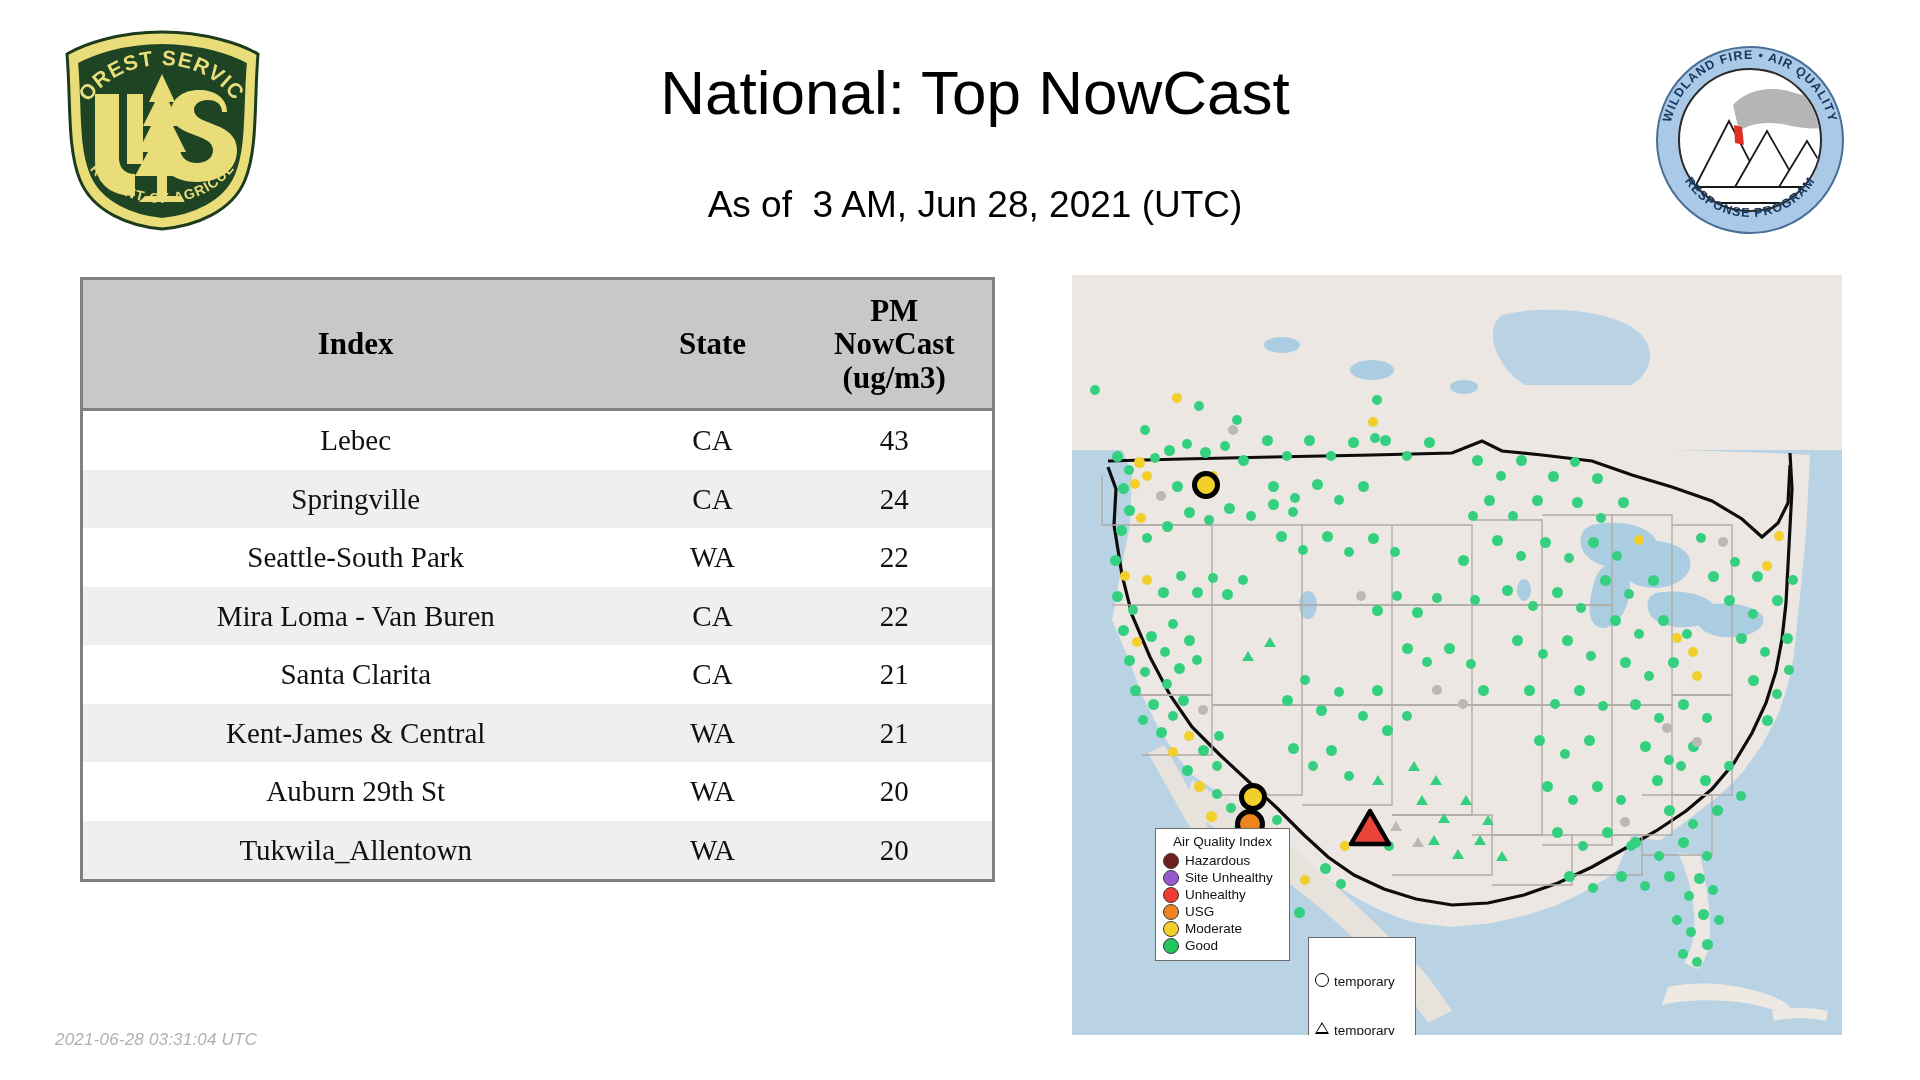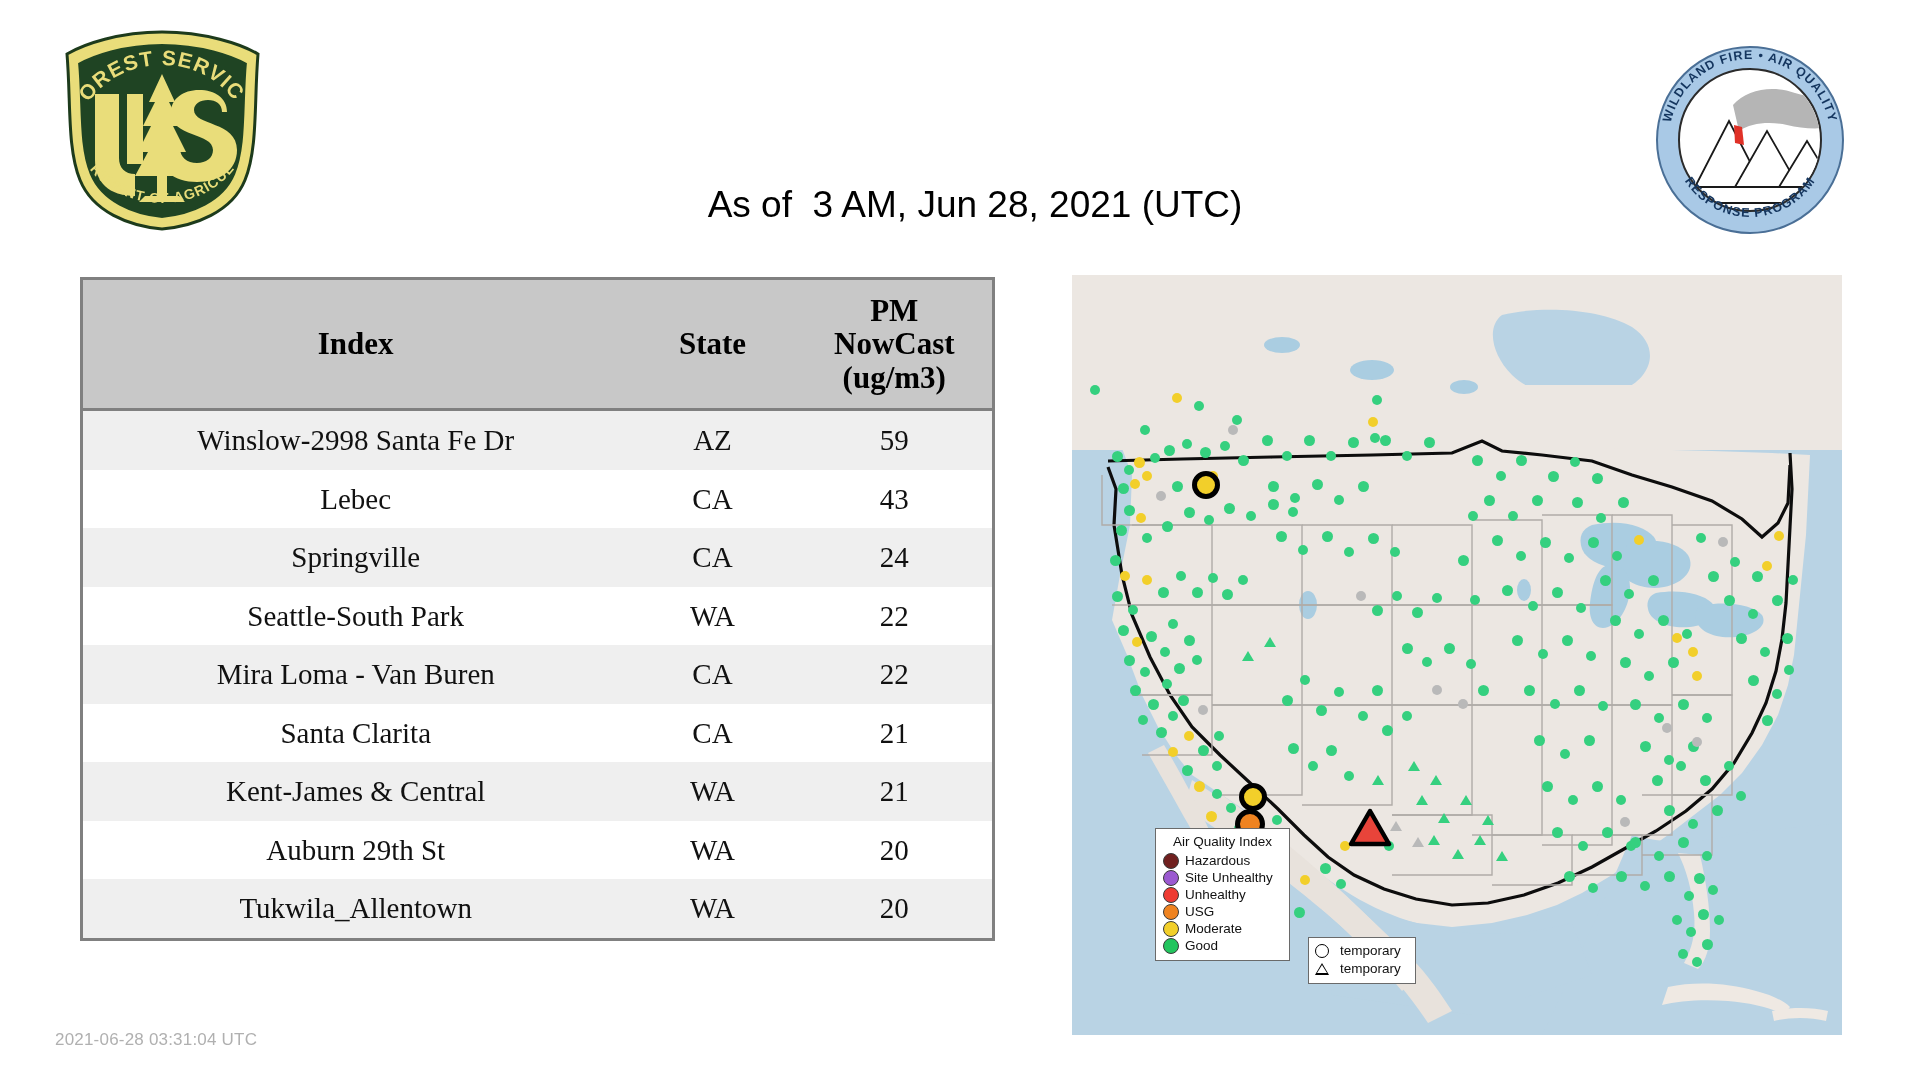--- a/index.html
+++ b/index.html
@@ -78,31 +78,31 @@
   }
   .legend-aqi .lg-title{text-align:center;font-size:13.5px;margin-bottom:3px;}
   .lg-row{display:flex;align-items:center;gap:6px;height:17px;line-height:17px;}
   .lg-swatch{width:14px;height:14px;border-radius:50%;border:1.4px solid #3a3a3a;flex:0 0 auto;}
   .legend-sym{
     position:absolute;left:236px;top:662px;width:108px;
     background:#ffffff;border:1.5px solid #6a6a6a;padding:4px 6px 5px 6px;
     font-size:13.5px;color:#111;box-sizing:border-box;
     font-family:"Liberation Sans", sans-serif;
   }
-  .sym-row{display:flex;align-items:center;gap:11px;height:18px;line-height:18px;}
+  .sym-row{display:flex;gap:5px;height:18px;line-height:18px;margin-top:31px;}
   .sym-circle{width:12px;height:12px;border-radius:50%;border:1.6px solid #000;background:#fff;flex:0 0 auto;}
   .sym-tri{width:0;height:0;border-style:solid;border-width:0 7px 12px 7px;
            border-color:transparent transparent #000 transparent;position:relative;flex:0 0 auto;}
   .sym-tri::after{content:"";position:absolute;left:-5px;top:2.2px;width:0;height:0;
            border-style:solid;border-width:0 5px 8.6px 5px;
            border-color:transparent transparent #fff transparent;}
 
   .footer-ts{
     position:absolute;left:55px;top:1030px;font-size:17px;color:#b0b0b0;
-    font-family:"Liberation Sans", sans-serif;letter-spacing:0.2px;
+    font-family:"Liberation Sans", sans-serif;letter-spacing:0.2px;font-style:italic;
   }
 </style>
 </head>
 <body>
 
 <div class="page">
 
   <div class="usfs-logo">
     <svg viewBox="0 0 215 205" width="215" height="205" aria-hidden="true">
       <path d="M107 4 C150 4 186 16 203 26 C199 74 203 120 190 152 C177 184 140 198 107 201
@@ -163,20 +163,21 @@
       </defs>
       <text font-family="Liberation Sans, sans-serif" font-size="12.5" font-weight="bold" fill="#14355e" letter-spacing="1.1">
         <textPath href="#sealTop" startOffset="50%" text-anchor="middle">WILDLAND FIRE  •  AIR QUALITY</textPath>
       </text>
       <text font-family="Liberation Sans, sans-serif" font-size="12.5" font-weight="bold" fill="#14355e" letter-spacing="1.1">
         <textPath href="#sealBot" startOffset="50%" text-anchor="middle">RESPONSE PROGRAM</textPath>
       </text>
     </svg>
   </div>
 
+  <div class="title">National: Top NowCast</div>
   <div class="subtitle">As of  3 AM, Jun 28, 2021 (UTC)</div>
 
   <div class="table-wrap">
     <table class="aq">
       <colgroup>
           <col class="c-site">
           <col class="c-state">
           <col class="c-val">
         </colgroup>
       <thead>
@@ -184,25 +185,20 @@
           <th>Index</th>
           <th>State</th>
           <th>
             <span class="hdr-multi">PM</span>
             <span class="hdr-multi">NowCast</span>
             <span class="hdr-multi">(ug/m3)</span>
           </th>
         </tr>
       </thead>
       <tbody>
-        <tr class="odd">
-            <td>Winslow-2998 Santa Fe Dr</td>
-            <td>AZ</td>
-            <td>59</td>
-          </tr>
         <tr class="even">
             <td>Lebec</td>
             <td>CA</td>
             <td>43</td>
           </tr>
         <tr class="odd">
             <td>Springville</td>
             <td>CA</td>
             <td>24</td>
           </tr>

